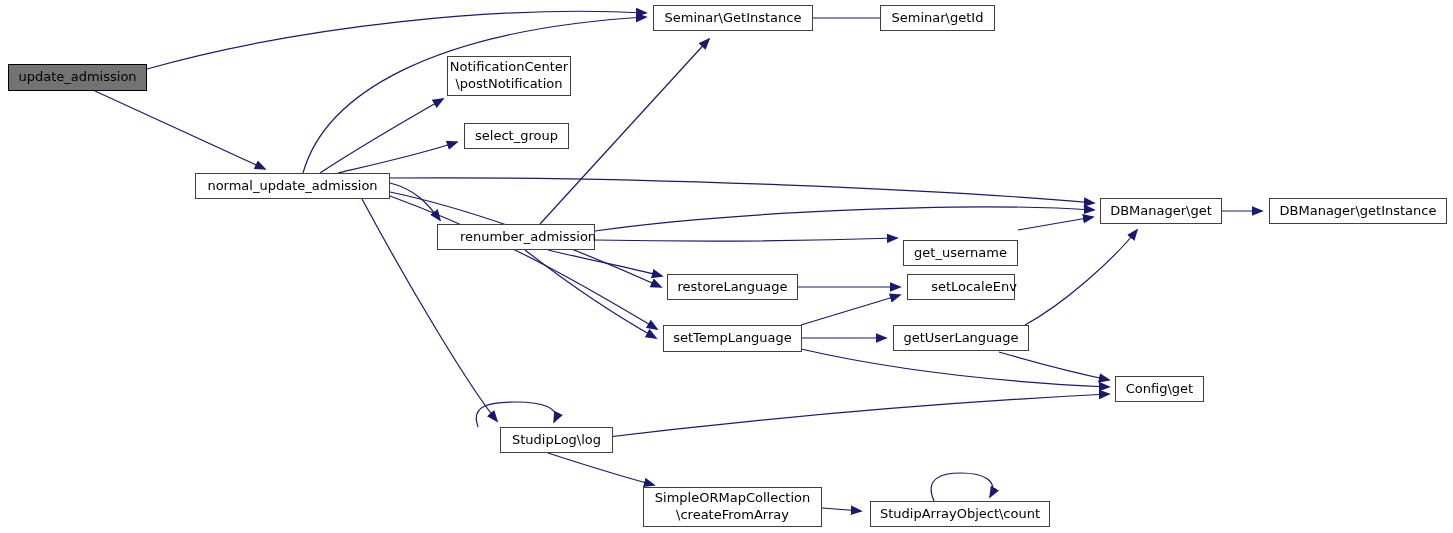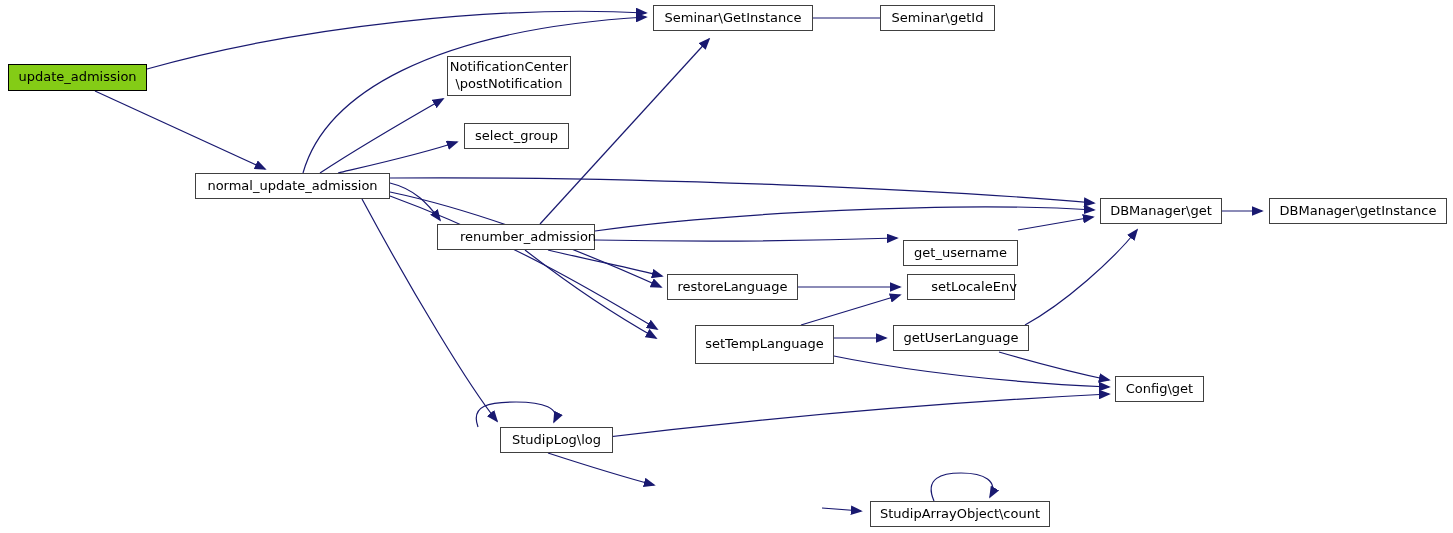--- a/index.html
+++ b/index.html
@@ -14,21 +14,21 @@
   .node{
     position:absolute;
     box-sizing:border-box;
     background:#ffffff;
     border:1.5px solid #404040;
     display:flex;align-items:center;justify-content:center;
     font-size:13px;line-height:1.3;color:#000000;
     white-space:pre-line;text-align:center;
     cursor:pointer;
   }
-  .node.highlight{background:#84cc16;border-color:#000000;}
+  .node.highlight{background:#737373;border-color:#000000;}
 </style>
 </head>
 <body>
 
 <div id="canvas">
   <svg id="edges" xmlns="http://www.w3.org/2000/svg" width="1453" height="533" viewBox="0 0 1453 533">
       <defs>
         <marker id="arrow" viewBox="0 0 10 8" markerWidth="10" markerHeight="8" refX="8.5" refY="4" orient="auto">
           <path d="M0,0 L10,4 L0,8 Z" fill="#191970"></path>
         </marker>
@@ -67,20 +67,22 @@
     <div class="node" style="left: 195px; top: 173px; width: 195px; height: 26px;"><span>normal_update_admission</span></div>
     <div class="node" style="left: 653px; top: 5px; width: 160px; height: 26px;"><span>Seminar\GetInstance</span></div>
     <div class="node" style="left: 880px; top: 5px; width: 115px; height: 26px;"><span>Seminar\getId</span></div>
     <div class="node" style="left: 447px; top: 56px; width: 124px; height: 40px;"><span>NotificationCenter
 \postNotification</span></div>
     <div class="node" style="left: 464px; top: 123px; width: 105px; height: 26px;"><span>select_group</span></div>
     <div class="node" style="left: 437px; top: 224px; width: 158px; height: 26px; padding-left: 24px;"><span>renumber_admission</span></div>
     <div class="node" style="left: 903px; top: 224px; width: 115px; height: 26px; margin-top: 16px;"><span>get_username</span></div>
     <div class="node" style="left: 667px; top: 274px; width: 131px; height: 26px;"><span>restoreLanguage</span></div>
     <div class="node" style="left: 907px; top: 274px; width: 108px; height: 26px; padding-left: 26px;"><span>setLocaleEnv</span></div>
-    <div class="node" style="left: 663px; top: 325px; width: 139px; height: 39px; margin-left: 32px;"><span>setTempLanguage</span></div>
+    <div class="node" style="left: 663px; top: 325px; width: 139px; height: 27px;"><span>setTempLanguage</span></div>
     <div class="node" style="left: 893px; top: 325px; width: 136px; height: 26px;"><span>getUserLanguage</span></div>
     <div class="node" style="left: 1100px; top: 198px; width: 122px; height: 26px;"><span>DBManager\get</span></div>
     <div class="node" style="left: 1269px; top: 198px; width: 178px; height: 26px;"><span>DBManager\getInstance</span></div>
     <div class="node" style="left: 1115px; top: 376px; width: 89px; height: 26px;"><span>Config\get</span></div>
     <div class="node" style="left: 476px; top: 427px; width: 113px; height: 26px; margin-left: 24px;"><span>StudipLog\log</span></div>
+    <div class="node" style="left: 643px; top: 487px; width: 179px; height: 40px;"><span>SimpleORMapCollection
+\createFromArray</span></div>
     <div class="node" style="left: 870px; top: 501px; width: 180px; height: 26px;"><span>StudipArrayObject\count</span></div>
   </div>
 
 </body></html>

